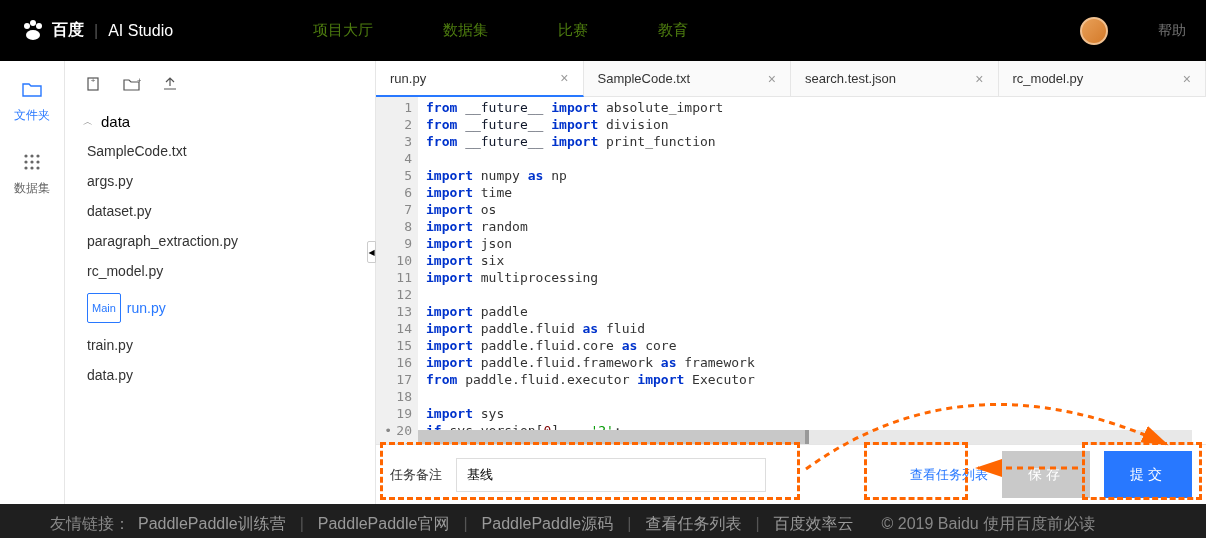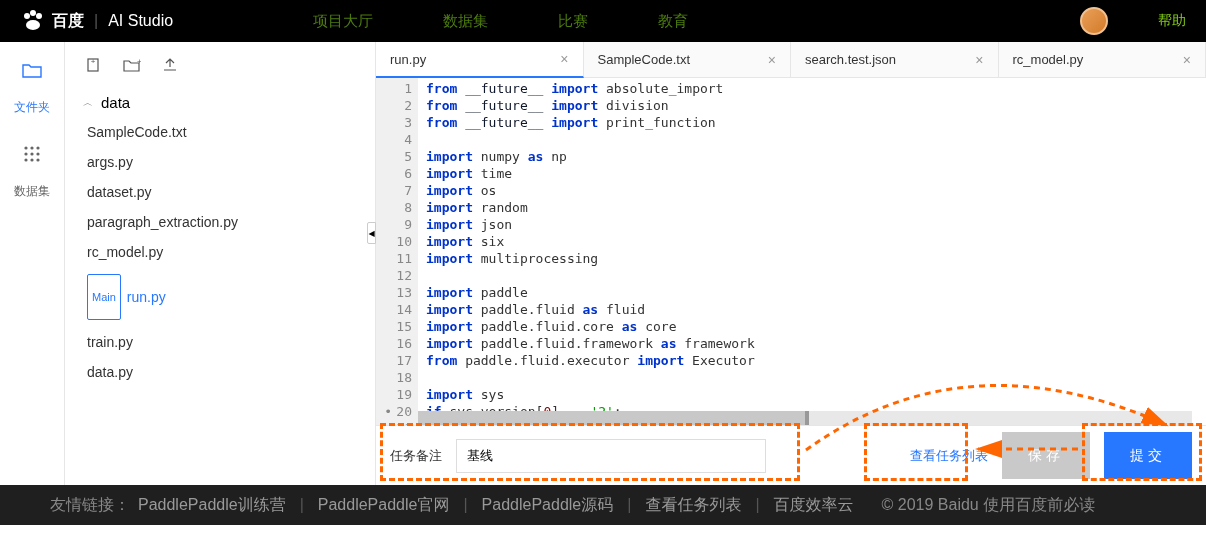--- a/index.html
+++ b/index.html
@@ -1,39 +1,39 @@
 <!DOCTYPE html>
 <html><head>
 <meta charset="utf-8">
 <style>
 * { margin: 0; padding: 0; box-sizing: border-box; }
 body { font-family: Arial, "Microsoft YaHei", sans-serif; font-size: 13px; background: #fff; }
-.topbar { background: #000; height: 42px; display: flex; align-items: center; color: #fff; padding: 0 20px; }
+.topbar { background: #000; height: 61px; display: flex; align-items: center; color: #fff; padding: 0 20px; }
 .logo { display: flex; align-items: center; font-size: 16px; gap: 6px; }
 .logo-baidu { font-weight: bold; }
 .logo-sep { color: #555; margin: 0 4px; }
 .nav { display: flex; gap: 70px; margin-left: 140px; }
 .nav-item { color: #4d7c0f; font-size: 15px; cursor: pointer; }
 .top-right { margin-left: auto; display: flex; align-items: center; gap: 50px; }
 .avatar { width: 28px; height: 28px; border-radius: 50%; background: linear-gradient(135deg,#e8a058,#d47a2a); border: 2px solid #f0c090; cursor: pointer; }
-.help-link { color: #84cc16; cursor: pointer; font-size: 14px; text-align: right; }
+.help-link { color: #737373; cursor: pointer; font-size: 14px; text-align: right; }
 
 .main { display: flex; height: 443px; }
 .rail { width: 65px; border-right: 1px solid #e6e6e6; display: flex; flex-direction: column; align-items: center; padding-top: 20px; gap: 30px; }
-.rail-item { display: flex; flex-direction: column; align-items: center; gap: 21px; cursor: pointer; font-size: 12px; color: #666; }
+.rail-item { display: flex; flex-direction: column; align-items: center; gap: 10px; cursor: pointer; font-size: 12px; color: #666; }
 .rail-item.active { color: #2878ff; }
 .rail-ico { width: 20px; height: 16px; display: flex; align-items: center; justify-content: center; }
 
 .filetree { width: 310px; padding: 14px 10px 0 18px; }
 .ft-actions { display: flex; gap: 20px; margin-bottom: 14px; margin-left: 2px; }
 .ft-act { width: 18px; height: 18px; cursor: pointer; display: flex; align-items: center; justify-content: center; color: #555; }
 .ft-folder { display: flex; align-items: center; gap: 8px; padding: 6px 0; cursor: pointer; font-size: 15px; }
 .ft-caret { font-size: 10px; color: #666; }
 .ft-file { padding: 7px 0 7px 4px; cursor: pointer; font-size: 14px; color: #333; display: flex; align-items: center; gap: 6px; }
-.main-badge { border: 1px solid #2878ff; color: #2878ff; font-size: 11px; padding: 16px 4px; border-radius: 2px; }
+.main-badge { border: 1px solid #2878ff; color: #2878ff; font-size: 11px; padding: 8px 4px; border-radius: 2px; }
 .ft-file.active { color: #2878ff; }
 
 .editor-col { flex: 1; display: flex; flex-direction: column; border-left: 1px solid #e6e6e6; position: relative; }
 .tabs { display: flex; height: 36px; position: relative; }
 .tab { flex: 1; display: flex; align-items: center; justify-content: space-between; padding: 0 14px; border-right: 1px solid #e6e6e6; border-bottom: 1px solid #e6e6e6; cursor: pointer; font-size: 13px; color: #333; position: relative; background: #fafafa; }
 .tab.active { border-bottom: 2px solid #2878ff; background: #fff; font-weight: 500; }
 .tab-close { color: #999; font-size: 14px; cursor: pointer; }
 .collapse-handle { position: absolute; left: -9px; top: 180px; width: 9px; height: 22px; background: #fff; border: 1px solid #ccc; display: flex; align-items: center; justify-content: center; font-size: 8px; cursor: pointer; border-radius: 2px 0 0 2px; }
 
 .code-area { flex: 1; display: flex; font-family: Consolas, monospace; font-size: 13px; overflow: hidden; position: relative; background: #fff; }

